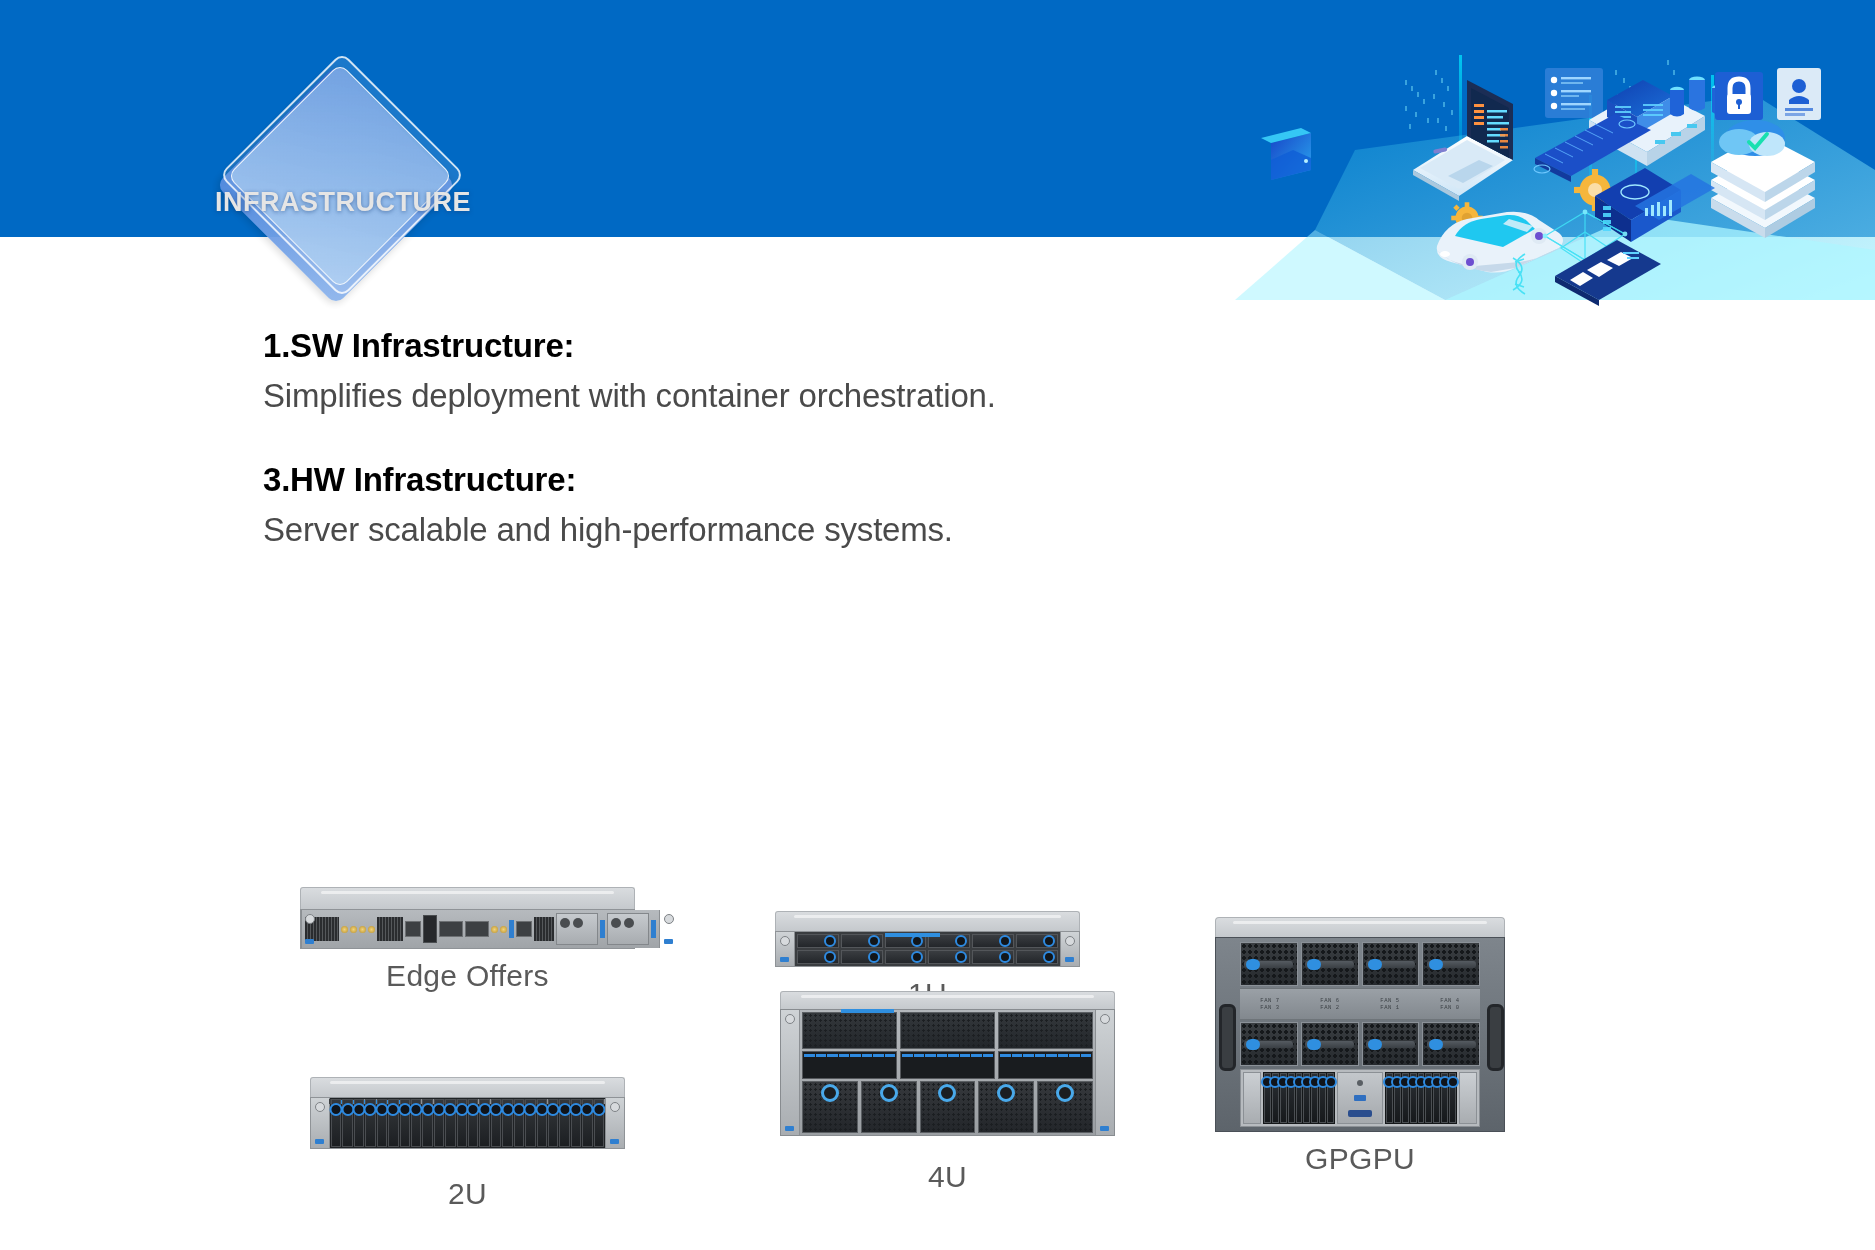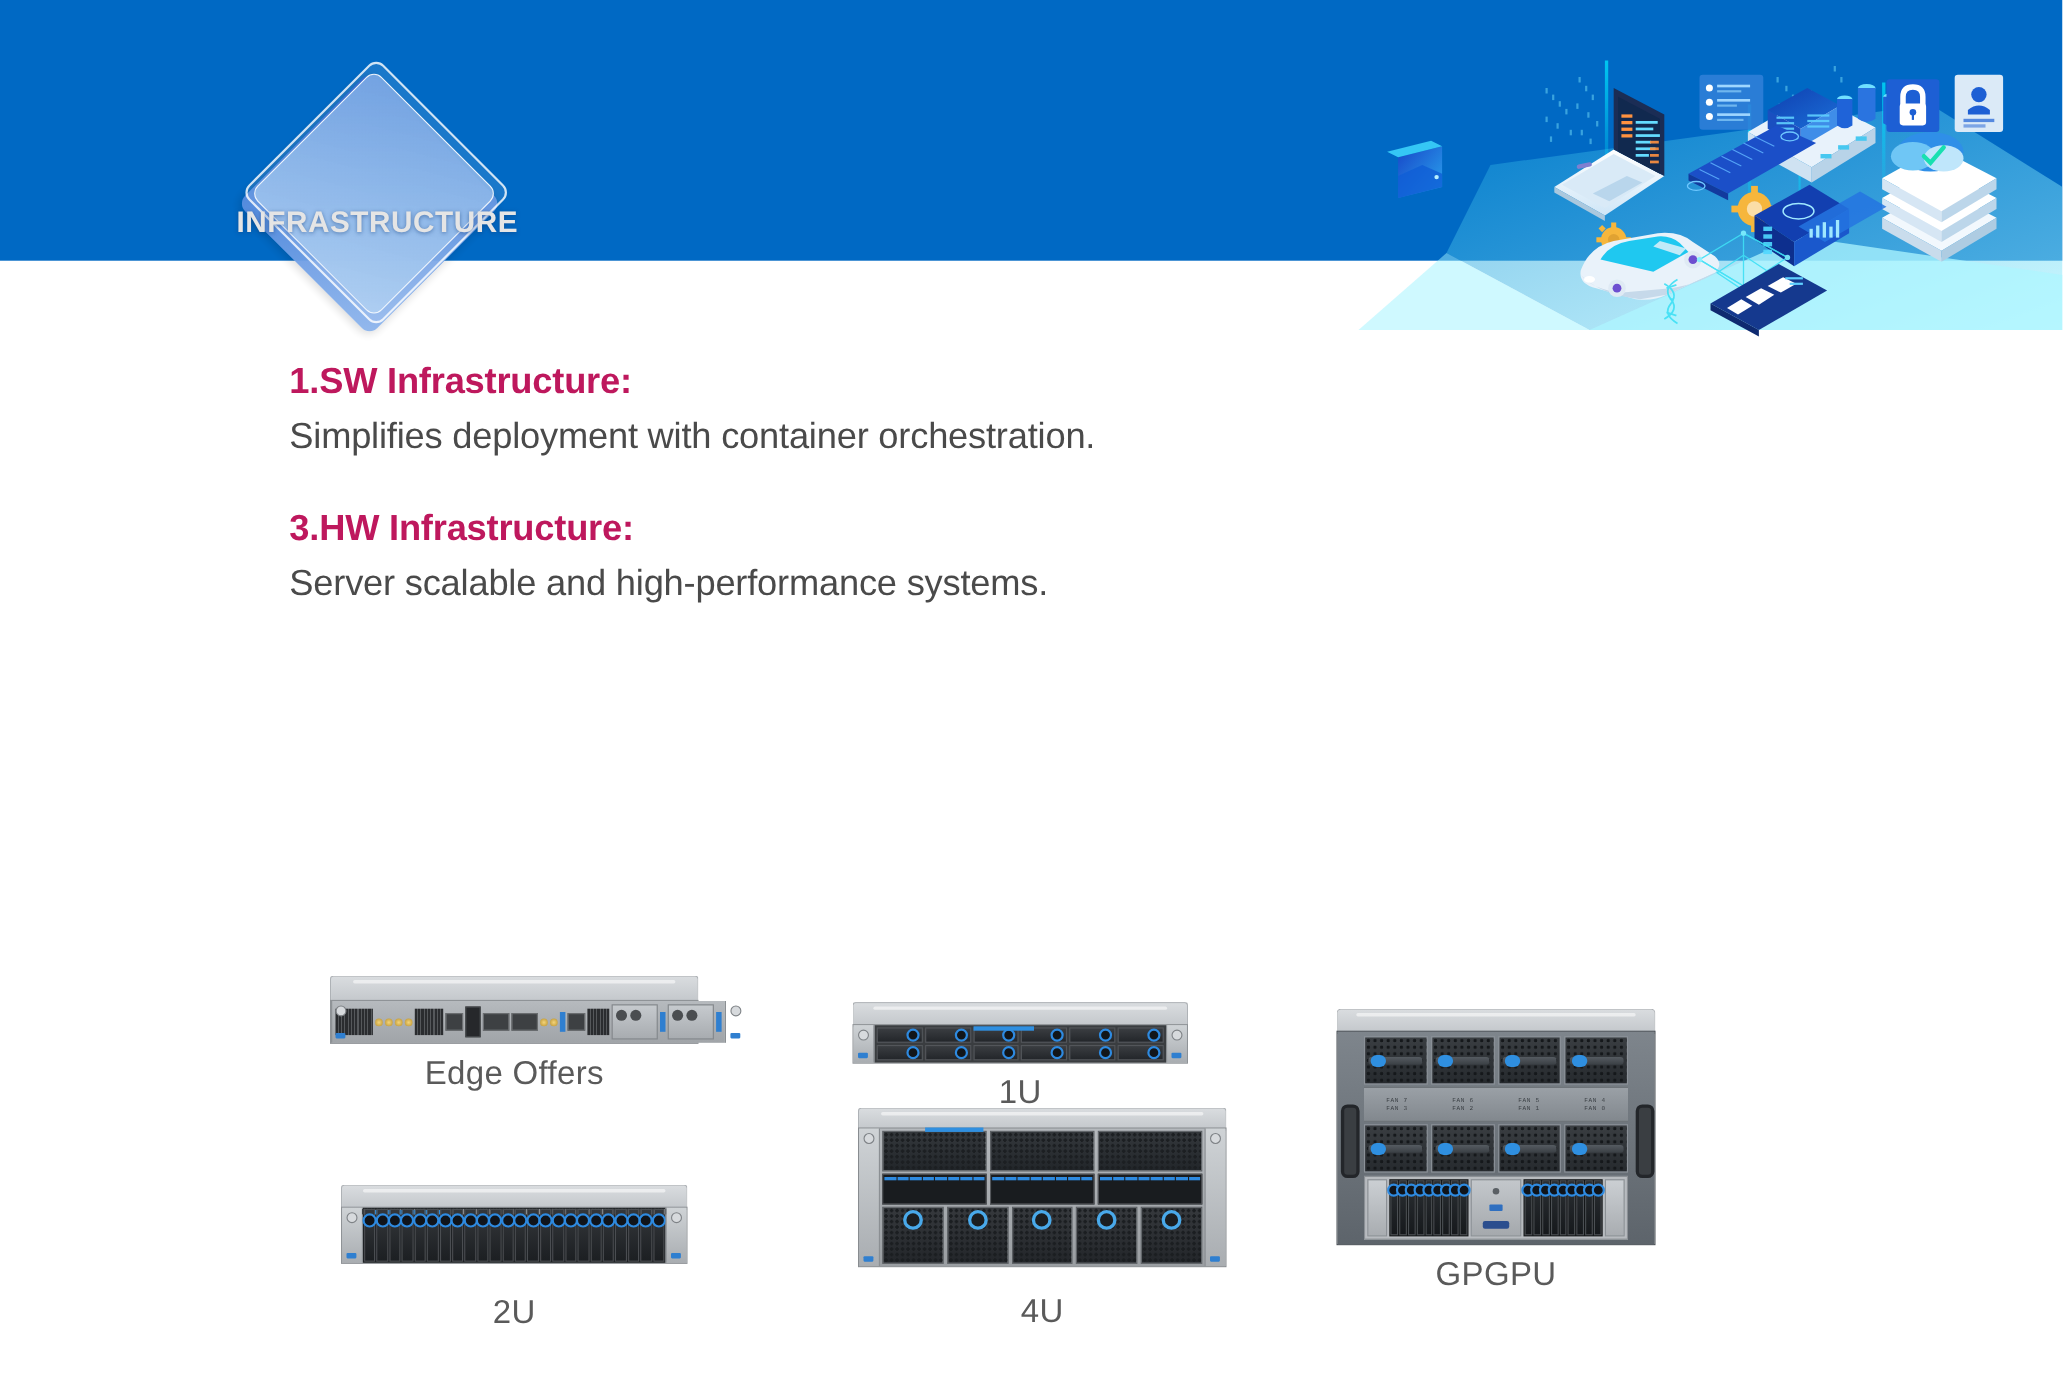--- a/index.html
+++ b/index.html
@@ -67,21 +67,21 @@
   }
   .text-block{
     position:absolute;left:263px;top:90px;width:1200px;
   }
   .para{margin-bottom:46px;}
   .para:last-child{margin-bottom:0;}
   .para h2{
     margin:0 0 12px 0;
     font-size:33px;
     font-weight:bold;
-    color:#be185d;
+    color:#000000;
     letter-spacing:-0.2px;
   }
   .para p{
     margin:0;
     font-size:33px;
     font-weight:400;
     color:#4a4a4a;
     letter-spacing:-0.2px;
   }
 
@@ -713,21 +713,21 @@
             <div class="sff"></div>
             <div class="sff"></div>
             <div class="sff"></div>
           </div>
           <div class="ear right"></div>
         </div>
       </div>
       <div class="caption" style="margin-top:28px">2U</div>
     </div>
 
-    <div class="server-cell" style="left:760px;top:130px;width:335px;padding-left:20px;">
+    <div class="server-cell" style="left:760px;top:114px;width:335px;padding-left:20px;">
       <div class="chassis u4">
         <div class="lid"></div>
         <div class="body">
           <div class="ear"></div>
           <div class="mid">
             <div class="bluebar" style="left:18%;width:16%;top:-1px"></div>
             <div class="mesh-row">
               <div class="mesh"></div>
               <div class="mesh"></div>
               <div class="mesh"></div>

